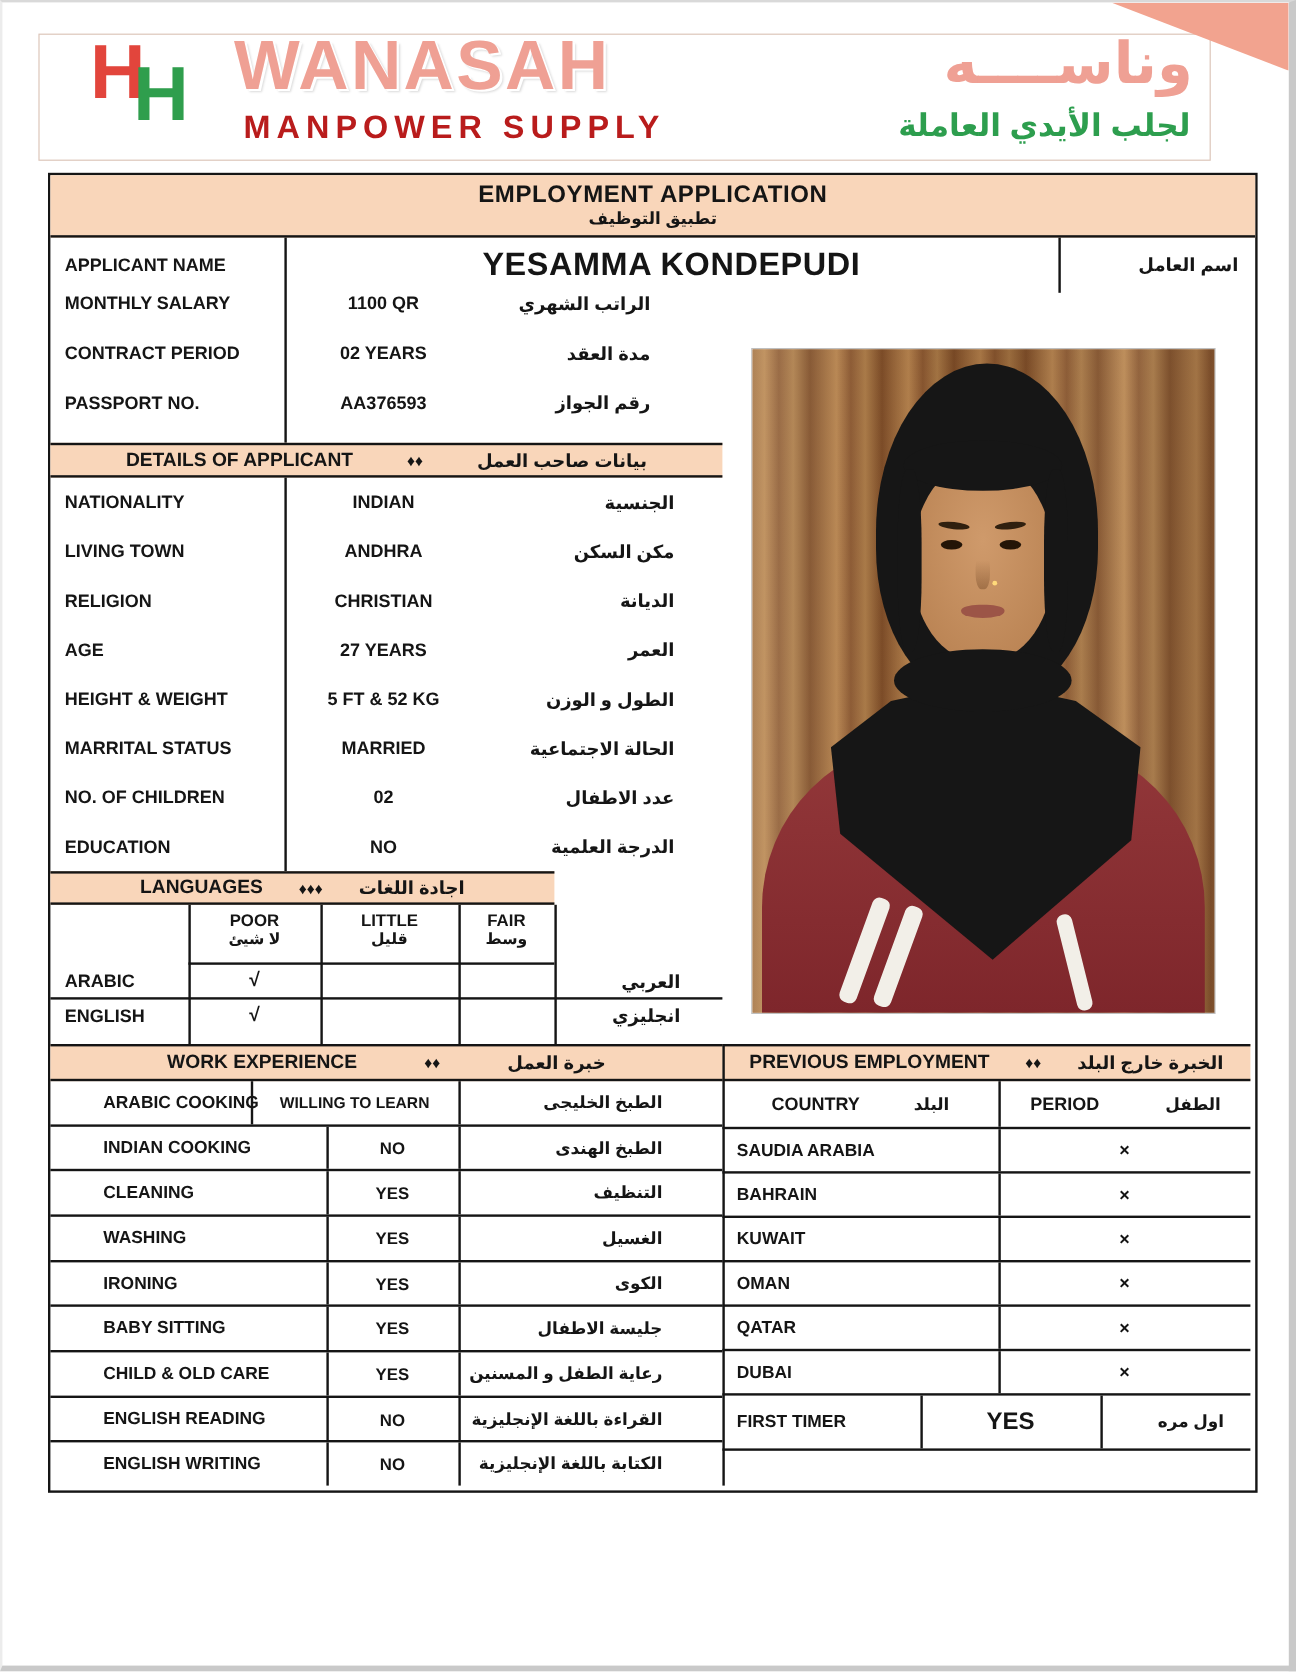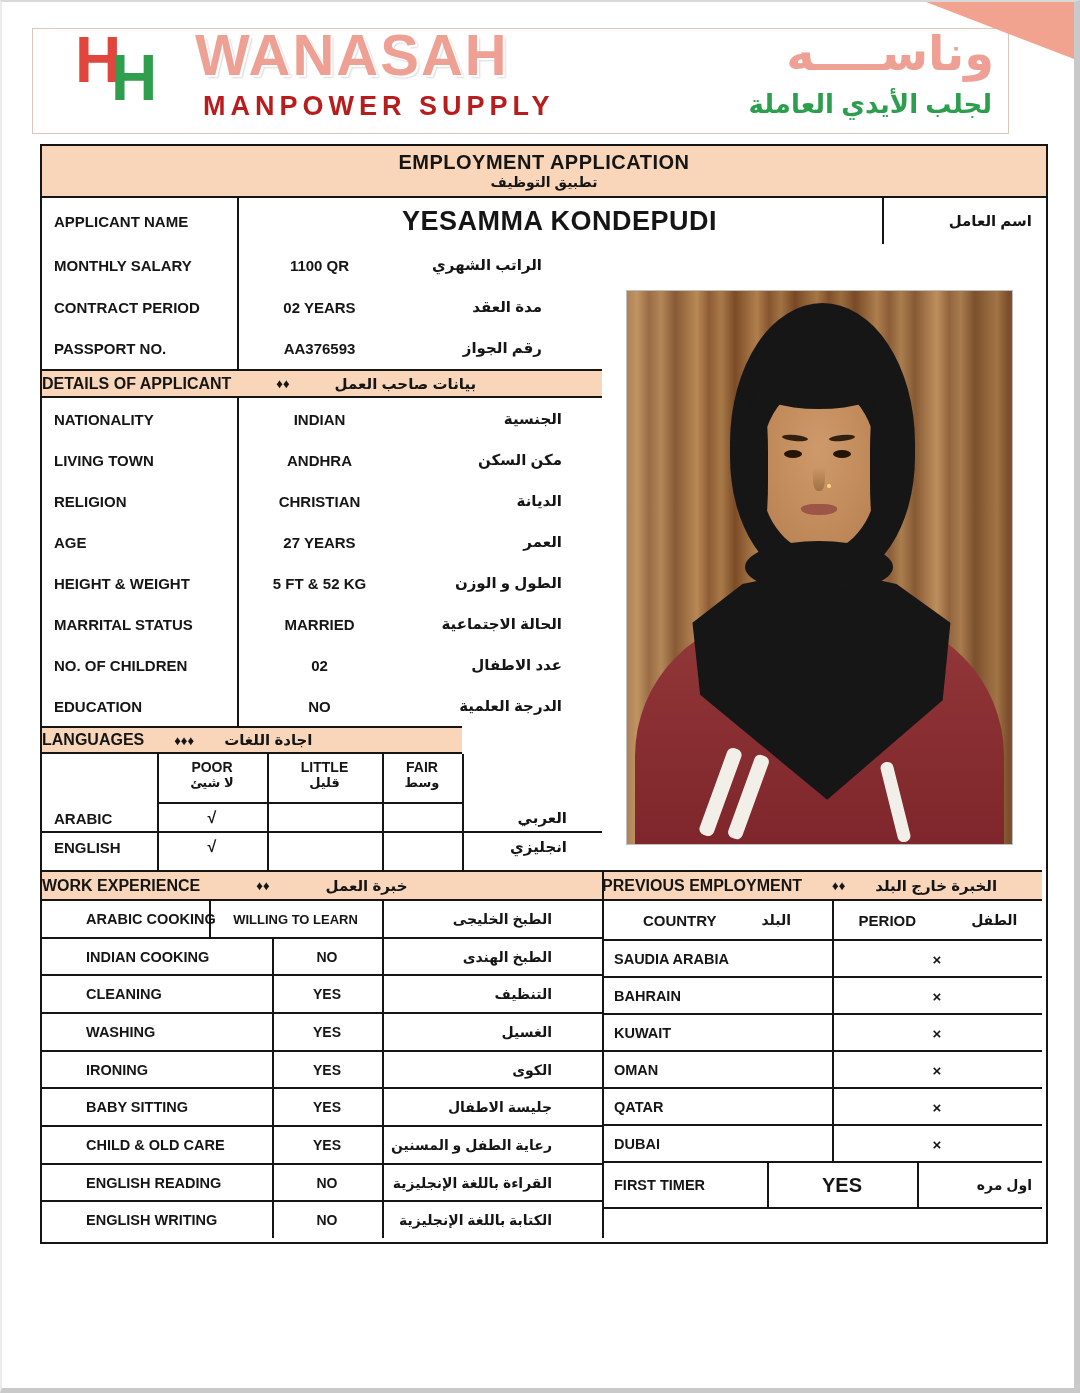--- a/index.html
+++ b/index.html
@@ -33,28 +33,28 @@
   .flabel { font-size:15px; font-weight:bold; }
   .fvalue { font-size:15px; font-weight:bold; }
   .far { font-size:15px; font-weight:bold; }
 
   .name-row { position:absolute; left:0; top:52px; width:1000px; height:46px; }
   .name-row .flabel { position:absolute; left:12px; top:50%; transform:translateY(-50%); }
   .name-value { position:absolute; left:195px; width:645px; top:50%; transform:translateY(-50%);
           text-align:center; font-size:27px; font-weight:800; letter-spacing:.5px; }
   .name-ar { position:absolute; right:10px; top:50%; transform:translateY(-50%); }
 
-  .top-rows { position:absolute; left:0; top:98px; width:560px; height:125px; display:flex; flex-direction:column; }
+  .top-rows { position:absolute; left:0; top:86px; width:560px; height:125px; display:flex; flex-direction:column; }
   .top-row { flex:1; position:relative; }
   .top-row .flabel { position:absolute; left:12px; top:50%; transform:translateY(-50%); }
   .top-row .fvalue { position:absolute; left:195px; width:165px; text-align:center; top:50%; transform:translateY(-50%); }
   .top-row .far { position:absolute; right:60px; top:50%; transform:translateY(-50%); }
 
   .bar { position:absolute; box-sizing:border-box; border-top:2px solid #151515; border-bottom:2px solid #151515;
-         display:flex; align-items:center; }
+         display:flex; align-items:center; justify-content:center; }
   .bar-en { font-size:16px; font-weight:bold; }
   .bar-diamonds { font-size:13px; font-weight:bold; }
   .bar-ar { font-size:15px; font-weight:bold; }
 
   .details-bar { left:0; top:223px; width:560px; height:29px; gap:45px; }
   .details-rows { position:absolute; left:0; top:252px; width:560px; height:328px; display:flex; flex-direction:column; }
   .detail-row { flex:1; position:relative; }
   .detail-row .flabel { position:absolute; left:12px; top:50%; transform:translateY(-50%); }
   .detail-row .fvalue { position:absolute; left:195px; width:165px; text-align:center; top:50%; transform:translateY(-50%); }
   .detail-row .far { position:absolute; right:40px; top:50%; transform:translateY(-50%); }
@@ -102,21 +102,21 @@
   .pe-h-ar { font-size:14px; font-weight:bold; }
   .pe-row { height:37px; position:relative; border-bottom:2px solid #151515; box-sizing:border-box; }
   .pe-row::after { content:""; position:absolute; left:230px; top:0; bottom:0; width:2px; background:#151515; }
   .pe-country { position:absolute; left:12px; top:50%; transform:translateY(-50%); font-size:14.5px; font-weight:bold; }
   .pe-period { position:absolute; left:230px; width:210px; text-align:center; top:50%; transform:translateY(-50%); font-size:15px; font-weight:bold; }
   .pe-ft { height:46px; position:relative; border-bottom:2px solid #151515; box-sizing:border-box; }
   .pe-ft::before { content:""; position:absolute; left:165px; top:0; bottom:0; width:2px; background:#151515; }
   .pe-ft::after  { content:""; position:absolute; left:315px; top:0; bottom:0; width:2px; background:#151515; }
   .ft-label { position:absolute; left:12px; top:50%; transform:translateY(-50%); font-size:14.5px; font-weight:bold; }
   .ft-value { position:absolute; left:165px; width:150px; text-align:center; top:50%; transform:translateY(-50%); font-size:20px; font-weight:800; }
-  .ft-ar { position:absolute; right:10px; top:50%; transform:translateY(-50%); font-size:14px; font-weight:bold; }
+  .ft-ar { position:absolute; right:22px; top:50%; transform:translateY(-50%); font-size:14px; font-weight:bold; }
   .pe-filler { flex:1; }
 
   .center-divider { left:560px; top:724px; height:368px; }
   .vl-top { left:195px; top:52px; height:171px; }
   .vl-details { left:195px; top:252px; height:328px; }
   .vl-name { left:840px; top:52px; height:46px; }
   .lt-vl1 { left:115px; top:0; height:116px; }
   .lt-vl2 { left:225px; top:0; height:116px; }
   .lt-vl3 { left:340px; top:0; height:116px; }
   .lt-vl4 { left:420px; top:0; height:116px; }

